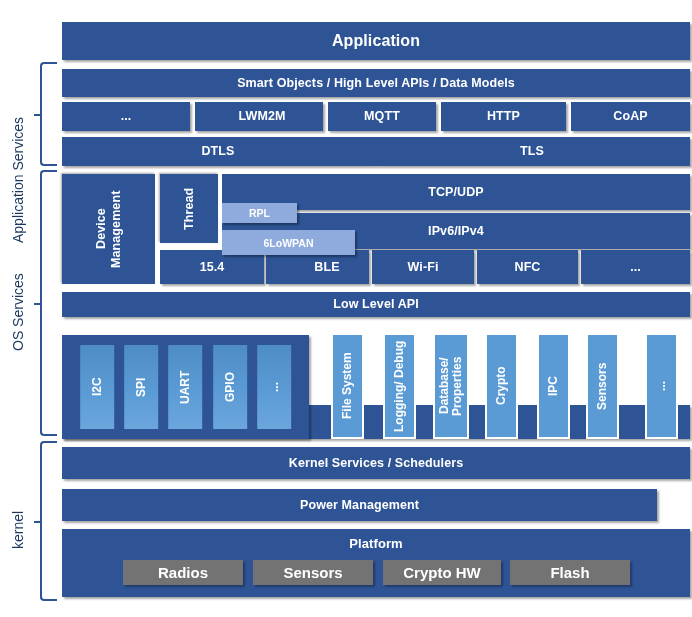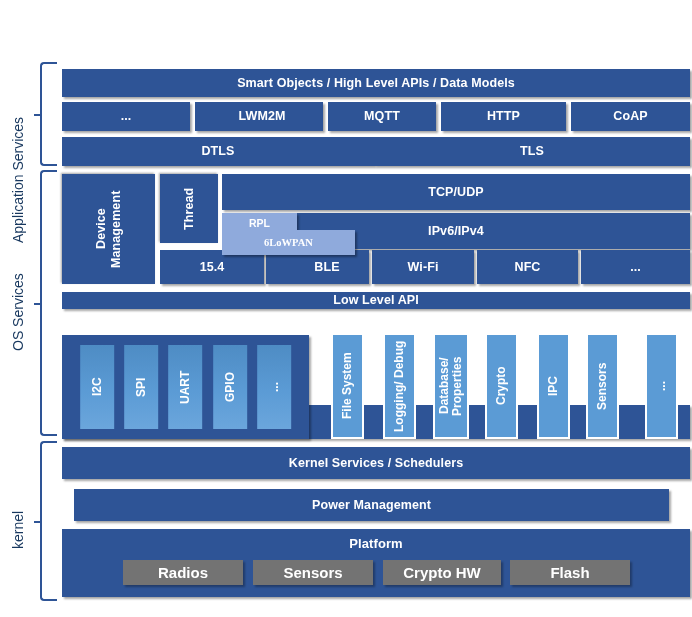--- a/index.html
+++ b/index.html
@@ -146,50 +146,51 @@
 
   <div class="grp-label" style="left:8px; top:60px; width:20px; height:240px;">Application Services</div>
   <div class="bracket" style="left:40px; top:62px; width:17px; height:104px;"></div>
 
   <div class="grp-label" style="left:8px; top:232px; width:20px; height:160px;">OS Services</div>
   <div class="bracket" style="left:40px; top:170px; width:17px; height:266px;"></div>
 
   <div class="grp-label" style="left:8px; top:495px; width:20px; height:70px;">kernel</div>
   <div class="bracket" style="left:40px; top:441px; width:17px; height:160px;"></div>
 
+  <div class="blk big shadow" style="left:62px; top:22px; width:628px; height:38px;">Application</div>
 
   <div class="blk shadow" style="left:62px; top:69px; width:628px; height:28px;">Smart Objects / High Level APIs / Data Models</div>
 
   <div class="blk shadow" style="left:62px; top:102px; width:128px; height:29px;">...</div>
   <div class="blk shadow" style="left:195px; top:102px; width:128px; height:29px;padding-left:6px;">LWM2M</div>
   <div class="blk shadow" style="left:328px; top:102px; width:108px; height:29px;">MQTT</div>
   <div class="blk shadow" style="left:441px; top:102px; width:125px; height:29px;">HTTP</div>
   <div class="blk shadow" style="left:571px; top:102px; width:119px; height:29px;">CoAP</div>
 
   <div class="blk shadow" style="left:62px; top:137px; width:312px; height:29px;">DTLS</div>
   <div class="blk shadow" style="left:374px; top:137px; width:316px; height:29px;">TLS</div>
 
   <div class="blk vert shadow" style="left:62px; top:174px; width:93px; height:110px;">Device Management</div>
 
   <div class="blk vert shadow" style="left:160px; top:174px; width:58px; height:69px;">Thread</div>
 
   <div class="blk shadow" style="left:222px; top:174px; width:468px; height:36px;">TCP/UDP</div>
 
   <div class="blk shadow" style="left:222px; top:213px; width:468px; height:36px;">IPv6/IPv4</div>
 
-  <div class="chip" style="left:222px; top:203px; width:75px; height:20px;margin-top:10px;">RPL</div>
-  <div class="chip" style="left:222px; top:230px; width:133px; height:25px;font-family:Liberation Serif, serif;">6LoWPAN</div>
+  <div class="chip" style="left:222px; top:203px; width:75px; height:20px;">RPL</div>
+  <div class="chip" style="left:222px; top:230px; width:133px; height:25px;">6LoWPAN</div>
 
   <div class="blk shadow" style="left:160px; top:250px; width:104px; height:34px;">15.4</div>
   <div class="blk shadow" style="left:266px; top:250px; width:103px; height:34px;padding-left:19px;">BLE</div>
   <div class="blk shadow" style="left:372px; top:250px; width:102px; height:34px;">Wi-Fi</div>
   <div class="blk shadow" style="left:477px; top:250px; width:101px; height:34px;">NFC</div>
   <div class="blk shadow" style="left:581px; top:250px; width:109px; height:34px;">...</div>
 
-  <div class="blk shadow" style="left:62px; top:292px; width:628px; height:17px;">Low Level API</div>
+  <div class="blk shadow" style="left:62px; top:292px; width:628px; height:25px;">Low Level API</div>
 
   <div class="blk shadow" style="left:62px; top:335px; width:247px; height:104px; z-index:2;"></div>
 
   <div class="blk shadow" style="left:62px; top:405px; width:628px; height:34px; z-index:1;"></div>
 
   <div class="drv vert" style="left: 80px; top: 345px; width: 34.2px; height: 84px;">I2C</div>
   <div class="drv vert" style="left: 124.2px; top: 345px; width: 34.2px; height: 84px;">SPI</div>
   <div class="drv vert" style="left: 168.4px; top: 345px; width: 34.2px; height: 84px;">UART</div>
   <div class="drv vert" style="left: 212.6px; top: 345px; width: 34.2px; height: 84px;">GPIO</div>
   <div class="drv vert" style="left: 256.8px; top: 345px; width: 34.2px; height: 84px;">...</div>
@@ -197,21 +198,21 @@
   <div class="svc vert" style="left:331px; top:333px; width:33px; height:106px;">File System</div>
   <div class="svc vert" style="left:383px; top:333px; width:33px; height:106px;">Logging/ Debug</div>
   <div class="svc vert" style="left:433px; top:333px; width:36px; height:106px;">Database/ Properties</div>
   <div class="svc vert" style="left:485px; top:333px; width:33px; height:106px;">Crypto</div>
   <div class="svc vert" style="left:537px; top:333px; width:33px; height:106px;">IPC</div>
   <div class="svc vert" style="left:586px; top:333px; width:33px; height:106px;">Sensors</div>
   <div class="svc vert" style="left:645px; top:333px; width:33px; height:106px;">...</div>
 
   <div class="blk shadow" style="left:62px; top:447px; width:628px; height:32px;">Kernel Services / Schedulers</div>
 
-  <div class="blk shadow" style="left:74px; top:489px; width:595px; height:32px;">Power Management</div>
+  <div class="blk shadow" style="left:62px; top:489px; width:595px; height:32px;">Power Management</div>
 
   <div class="blk shadow" style="left:62px; top:529px; width:628px; height:68px; align-items:flex-start; padding-top:8px;">
     <span style="font-size:13px; font-weight:bold;">Platform</span>
   </div>
 
   <div class="pf" style="left:123px; top:560px; width:120px; height:25px;">Radios</div>
   <div class="pf" style="left:253px; top:560px; width:120px; height:25px;">Sensors</div>
   <div class="pf" style="left:383px; top:560px; width:118px; height:25px;">Crypto HW</div>
   <div class="pf" style="left:510px; top:560px; width:120px; height:25px;">Flash</div>
 

